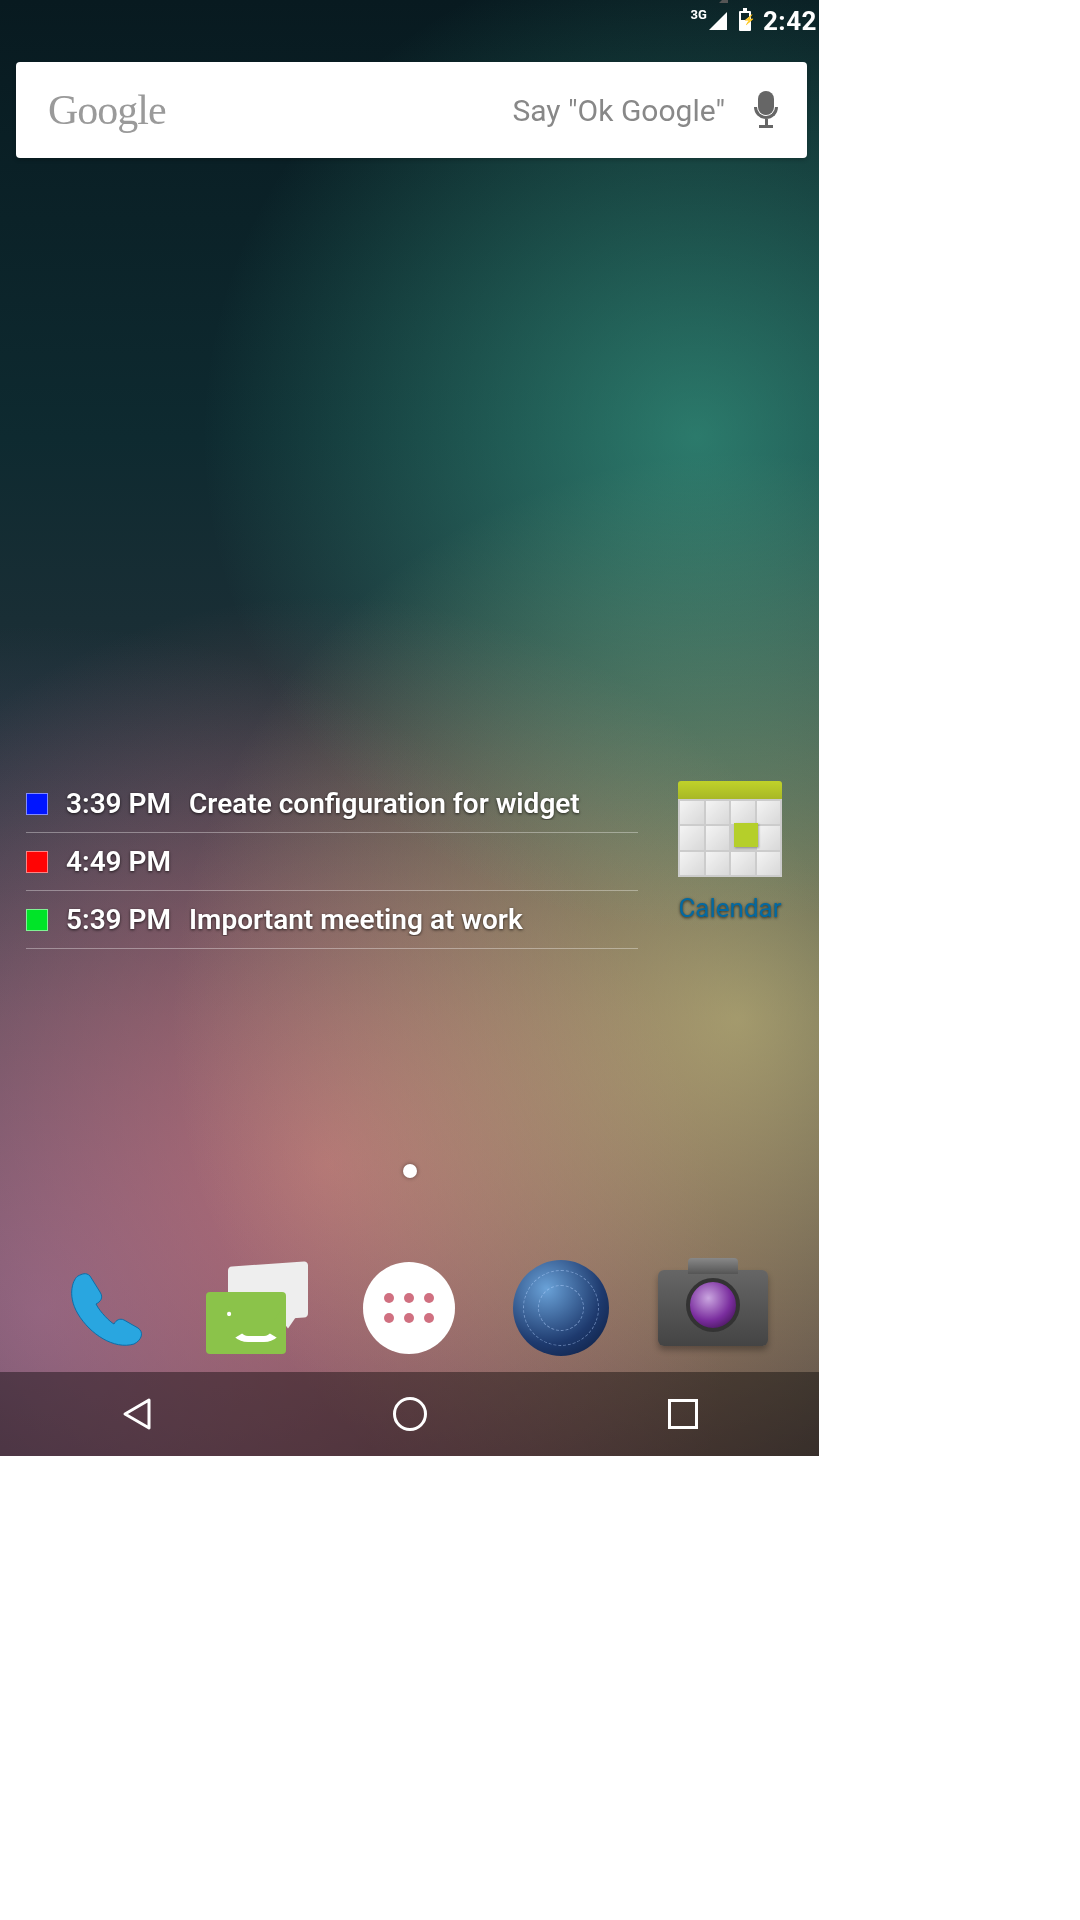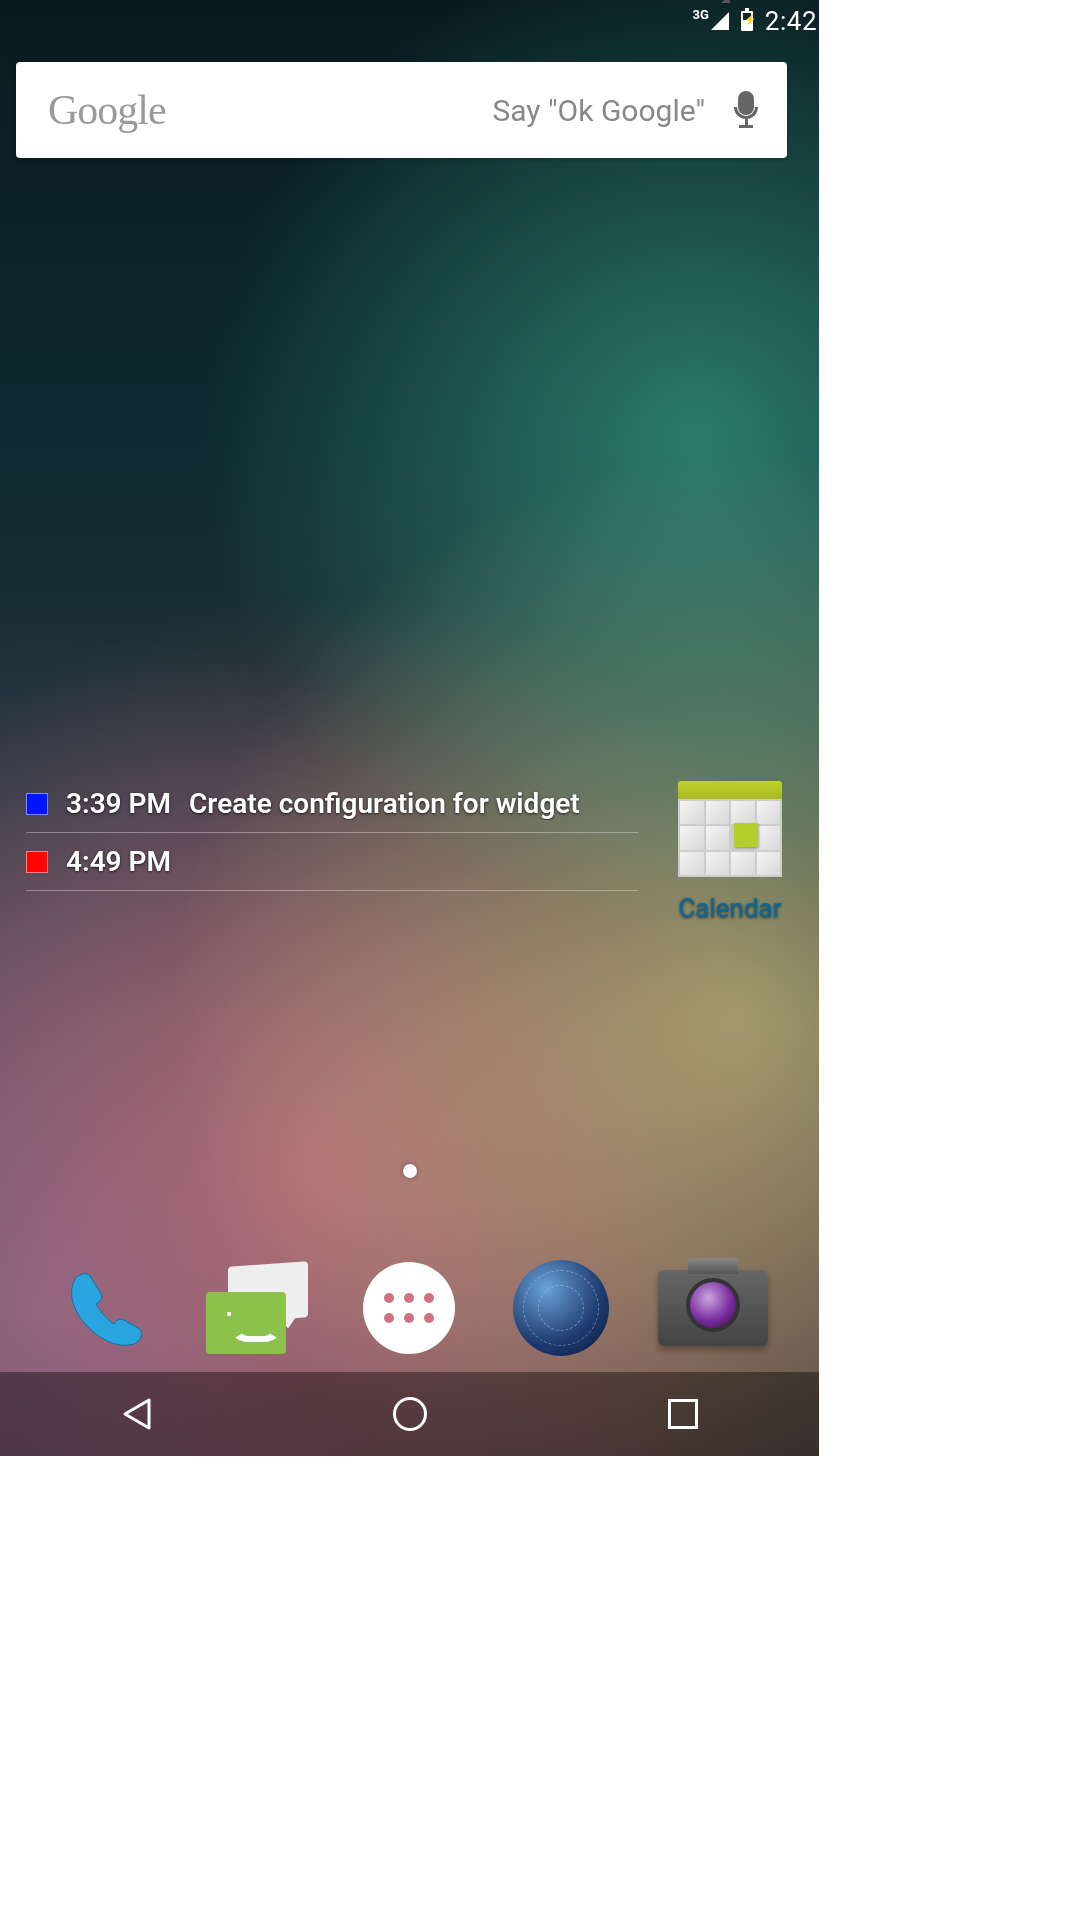--- a/index.html
+++ b/index.html
@@ -78,26 +78,27 @@
   }
   .status-battery .bolt {
     position: absolute;
     top: 1px; left: 2px;
     font-size: 10px;
     color: #081a20;
   }
   .status-time {
     font-size: 26px;
     letter-spacing: 0.5px;
+    font-weight: bold;
   }
   
   .search-bar {
     position: relative;
     z-index: 2;
-    margin: 20px 32px 0 16px;
+    margin: 20px 12px 0 16px;
     height: 96px;
     background: #fff;
     border-radius: 4px;
     display: flex;
     align-items: center;
     padding: 0 28px 0 32px;
     box-shadow: 0 2px 4px rgba(0,0,0,0.2);
   }
   .google-logo {
     font-family: Georgia, serif;
@@ -416,20 +417,25 @@
   <div class="event-list">
     <div class="event-row">
       <div class="event-color" style="background:#0015ff"></div>
       <span class="event-time">3:39 PM</span>
       <span class="event-title">Create configuration for widget</span>
     </div>
     <div class="event-row">
       <div class="event-color" style="background:#ff0404"></div>
       <span class="event-time">4:49 PM</span>
     </div>
+    <div class="event-row">
+      <div class="event-color" style="background:#00e428"></div>
+      <span class="event-time">5:39 PM</span>
+      <span class="event-title">Important meeting at work</span>
+    </div>
   </div>
   <div class="calendar-app">
     <div class="cal-icon">
       <div class="top"></div>
       <div class="grid">
         <div class="cell"></div>
           <div class="cell"></div>
           <div class="cell"></div>
           <div class="cell"></div>
         <div class="cell"></div>

